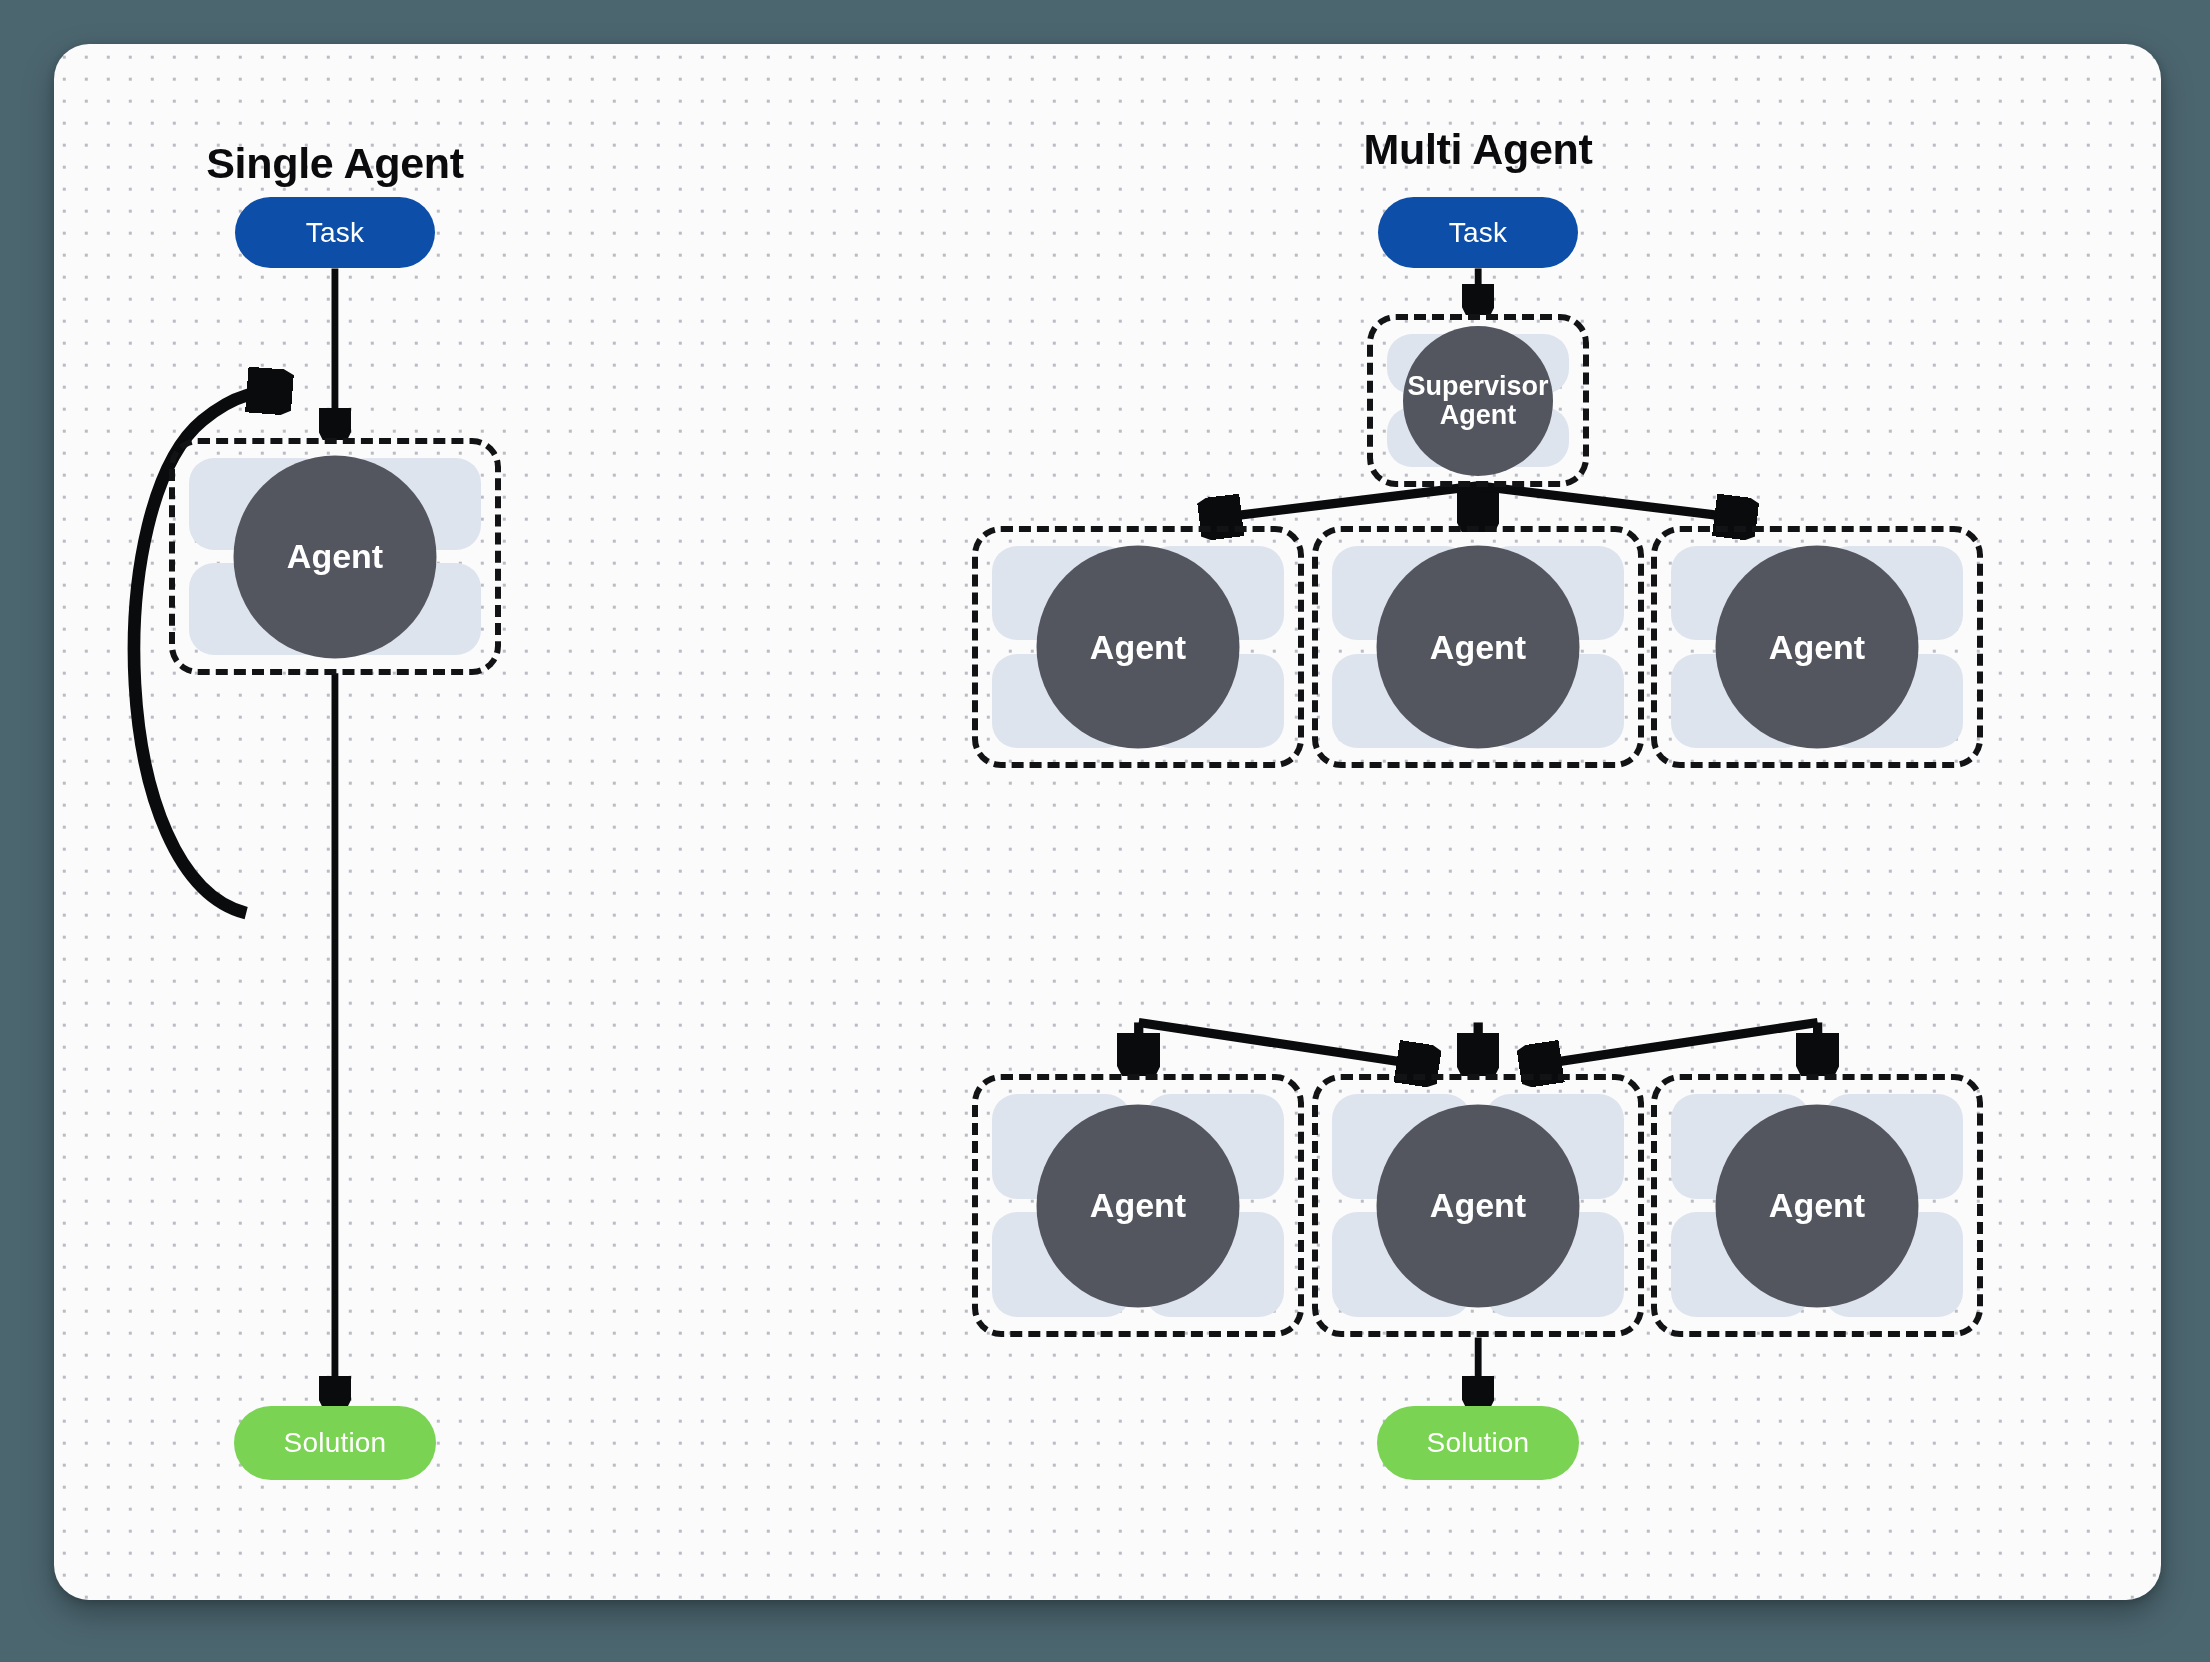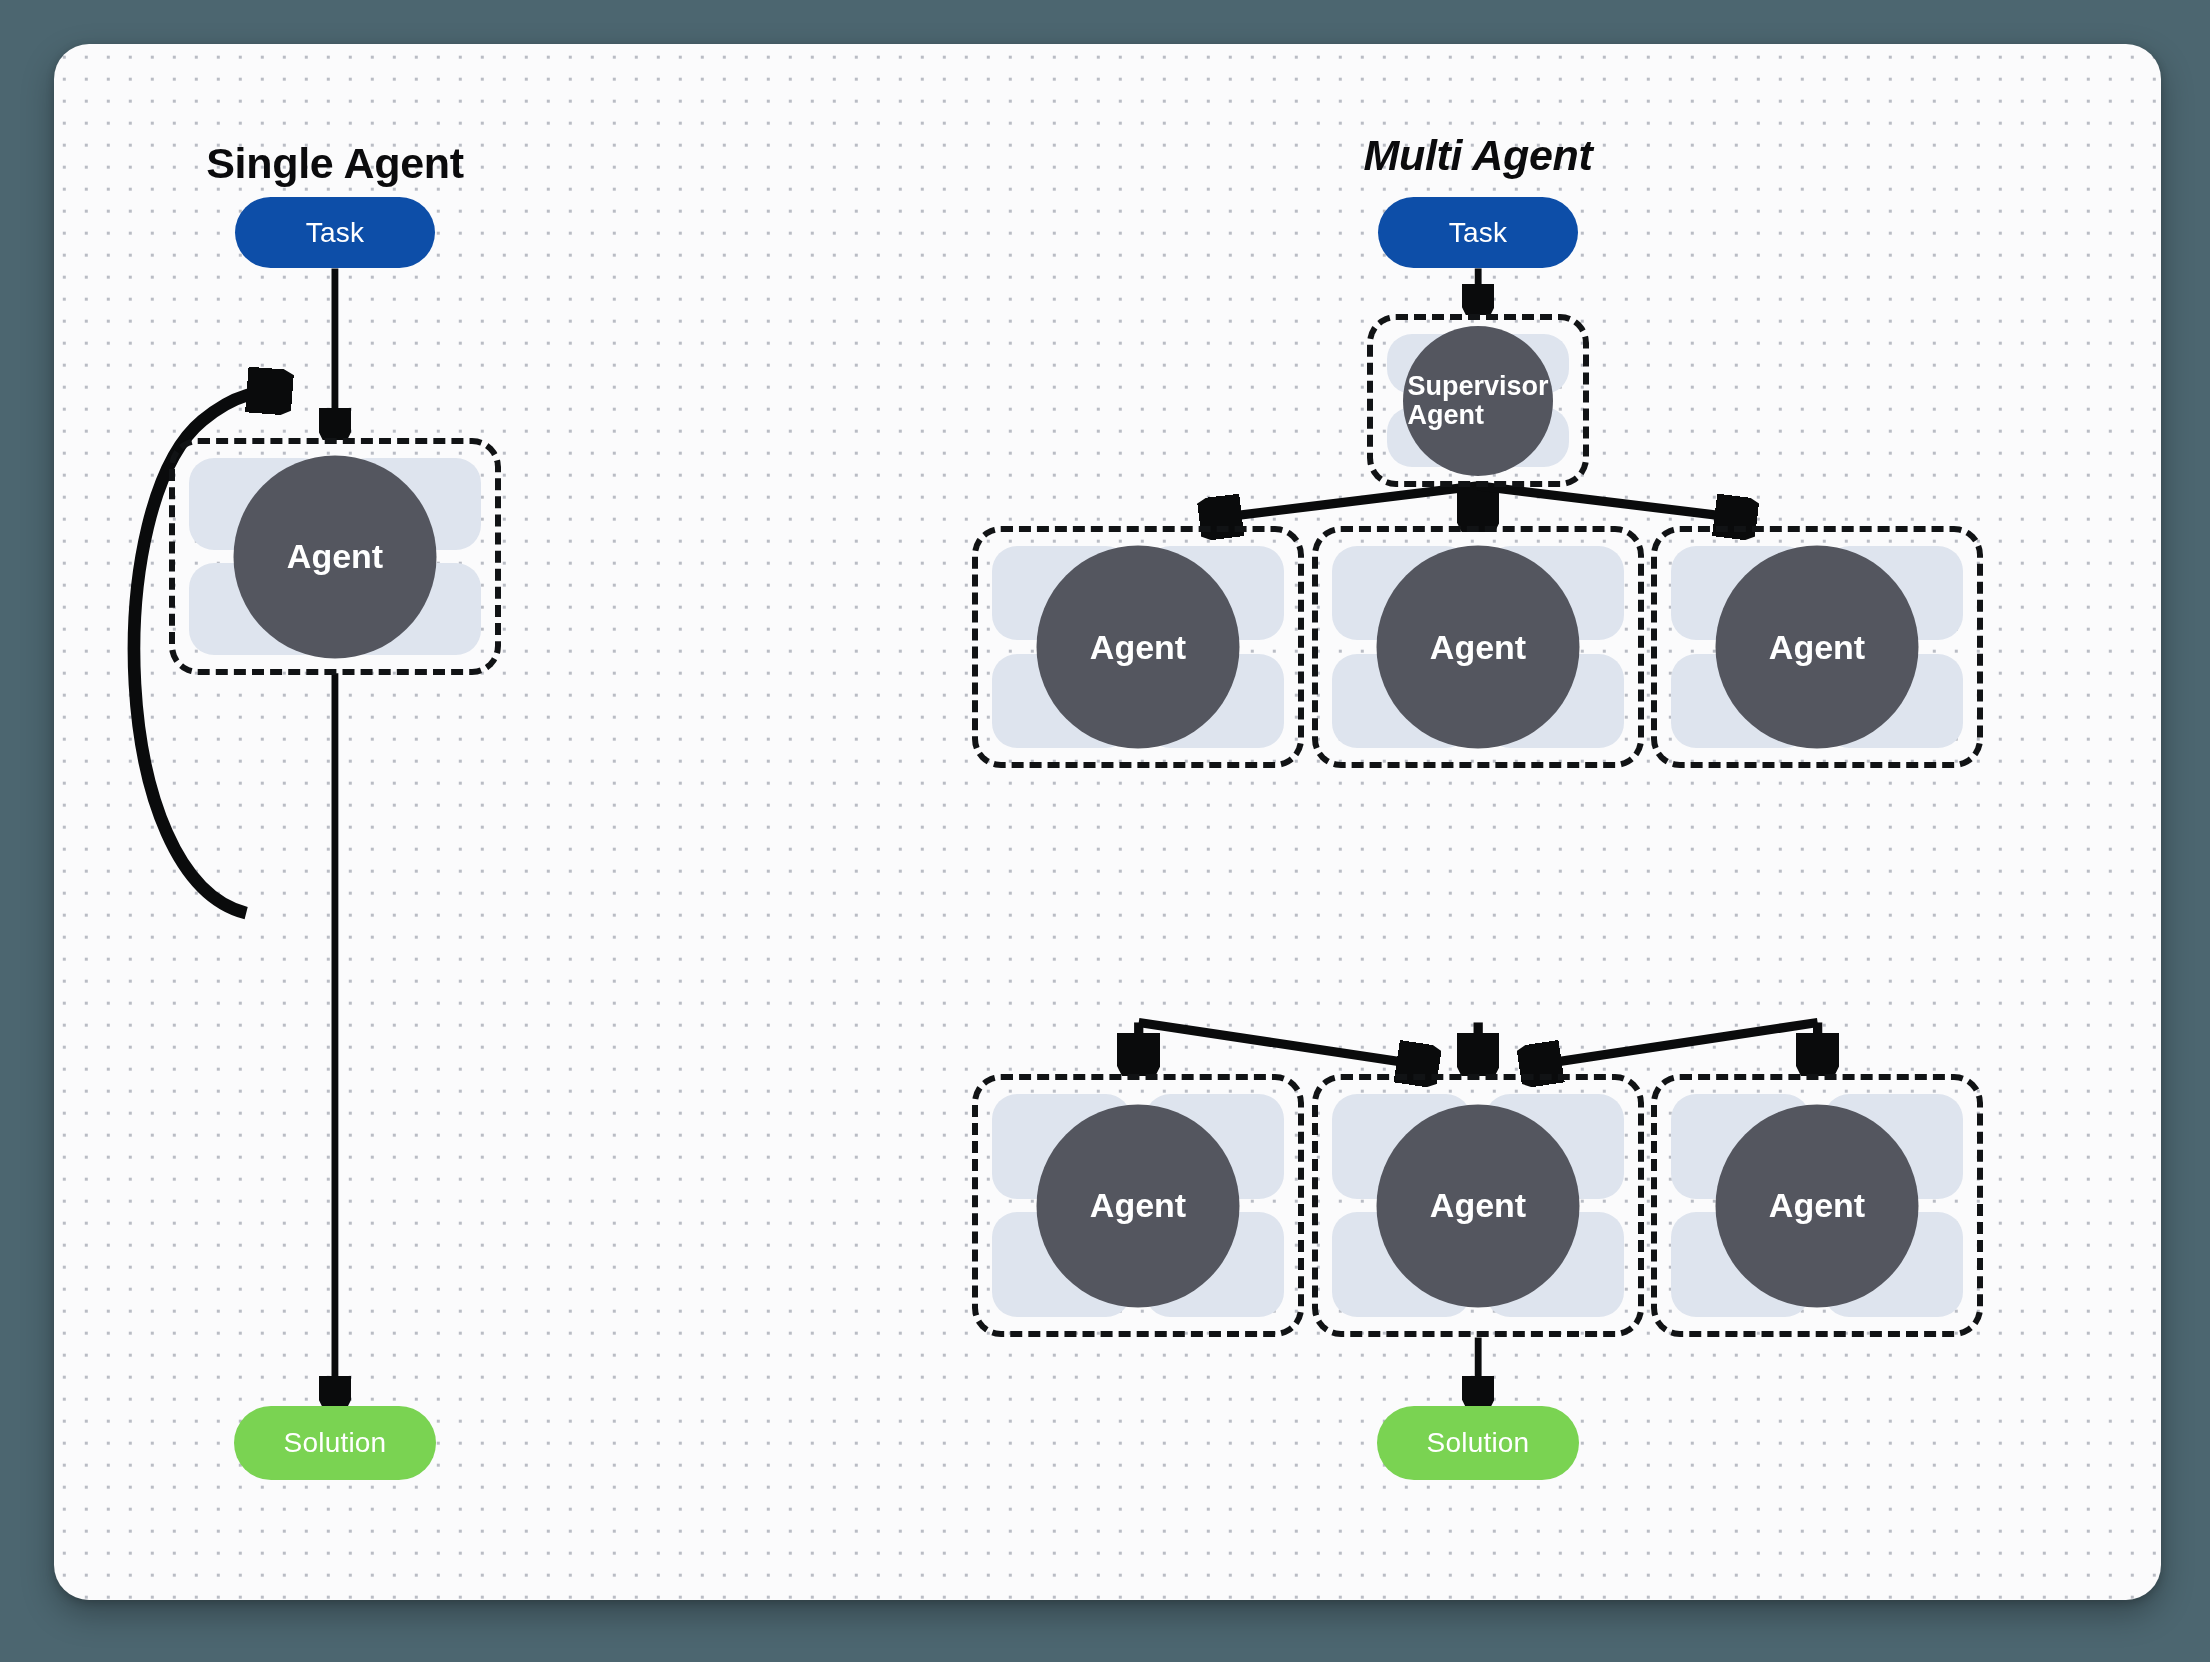--- a/index.html
+++ b/index.html
@@ -87,20 +87,21 @@
   .agent-circle {
     position: absolute;
     left: 50%;
     top: 50%;
     transform: translate(-50%, -50%);
     border-radius: 50%;
     background: #54565f;
     display: flex;
     align-items: center;
     justify-content: center;
+    text-align: center;
     color: #ffffff;
     font-weight: 700;
     line-height: 1.05;
     white-space: pre-line;
   }
   .agent-circle.big  { width: 203px; height: 203px; font-size: 34px; }
   .agent-circle.sup  { width: 150px; height: 150px; font-size: 27px; }
 
   
   #arrows {
@@ -165,21 +166,21 @@
           <div class="agent-tile"></div>
           <div class="agent-tile"></div>
           <div class="agent-tile"></div>
           <div class="agent-tile"></div>
         </div>
         <div class="agent-circle big">Agent</div>
       </div>
 
       <div class="pill pill-solution" style="left:281px; top:1362px; width:202px; height:74px;">Solution</div>
 
-      <div class="col-title" style="left:1424px; top:87px;font-style:italic;">Multi Agent</div>
+      <div class="col-title" style="left:1424px; top:81px;">Multi Agent</div>
 
       <div class="pill pill-task" style="left:1424px; top:153px; width:200px; height:71px;">Task</div>
 
       <div class="agent-card" style="left:1424px; top:270px; width:222px; height:173px;">
         <div class="agent-grid">
           <div class="agent-tile"></div>
           <div class="agent-tile"></div>
           <div class="agent-tile"></div>
           <div class="agent-tile"></div>
         </div>

